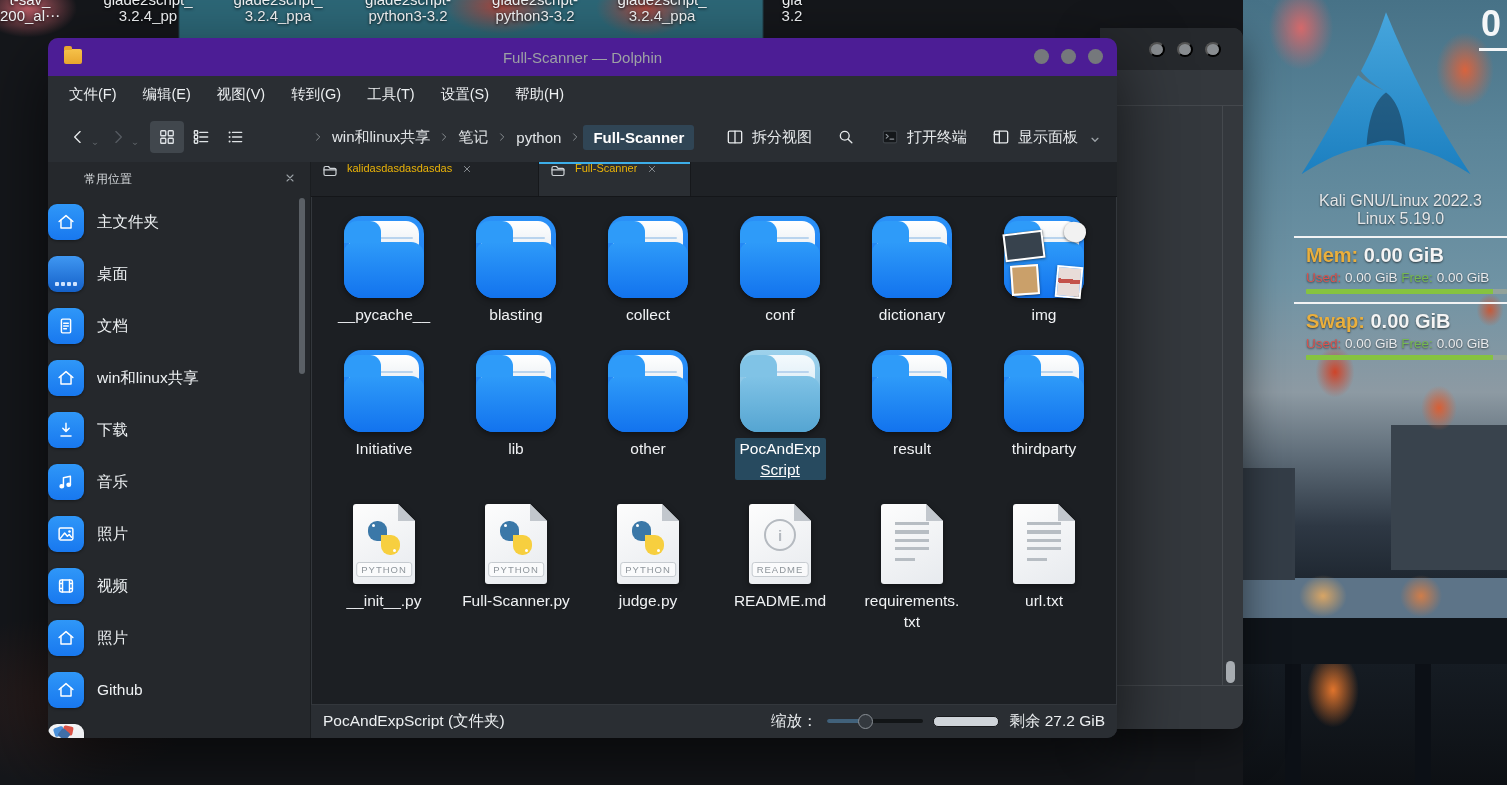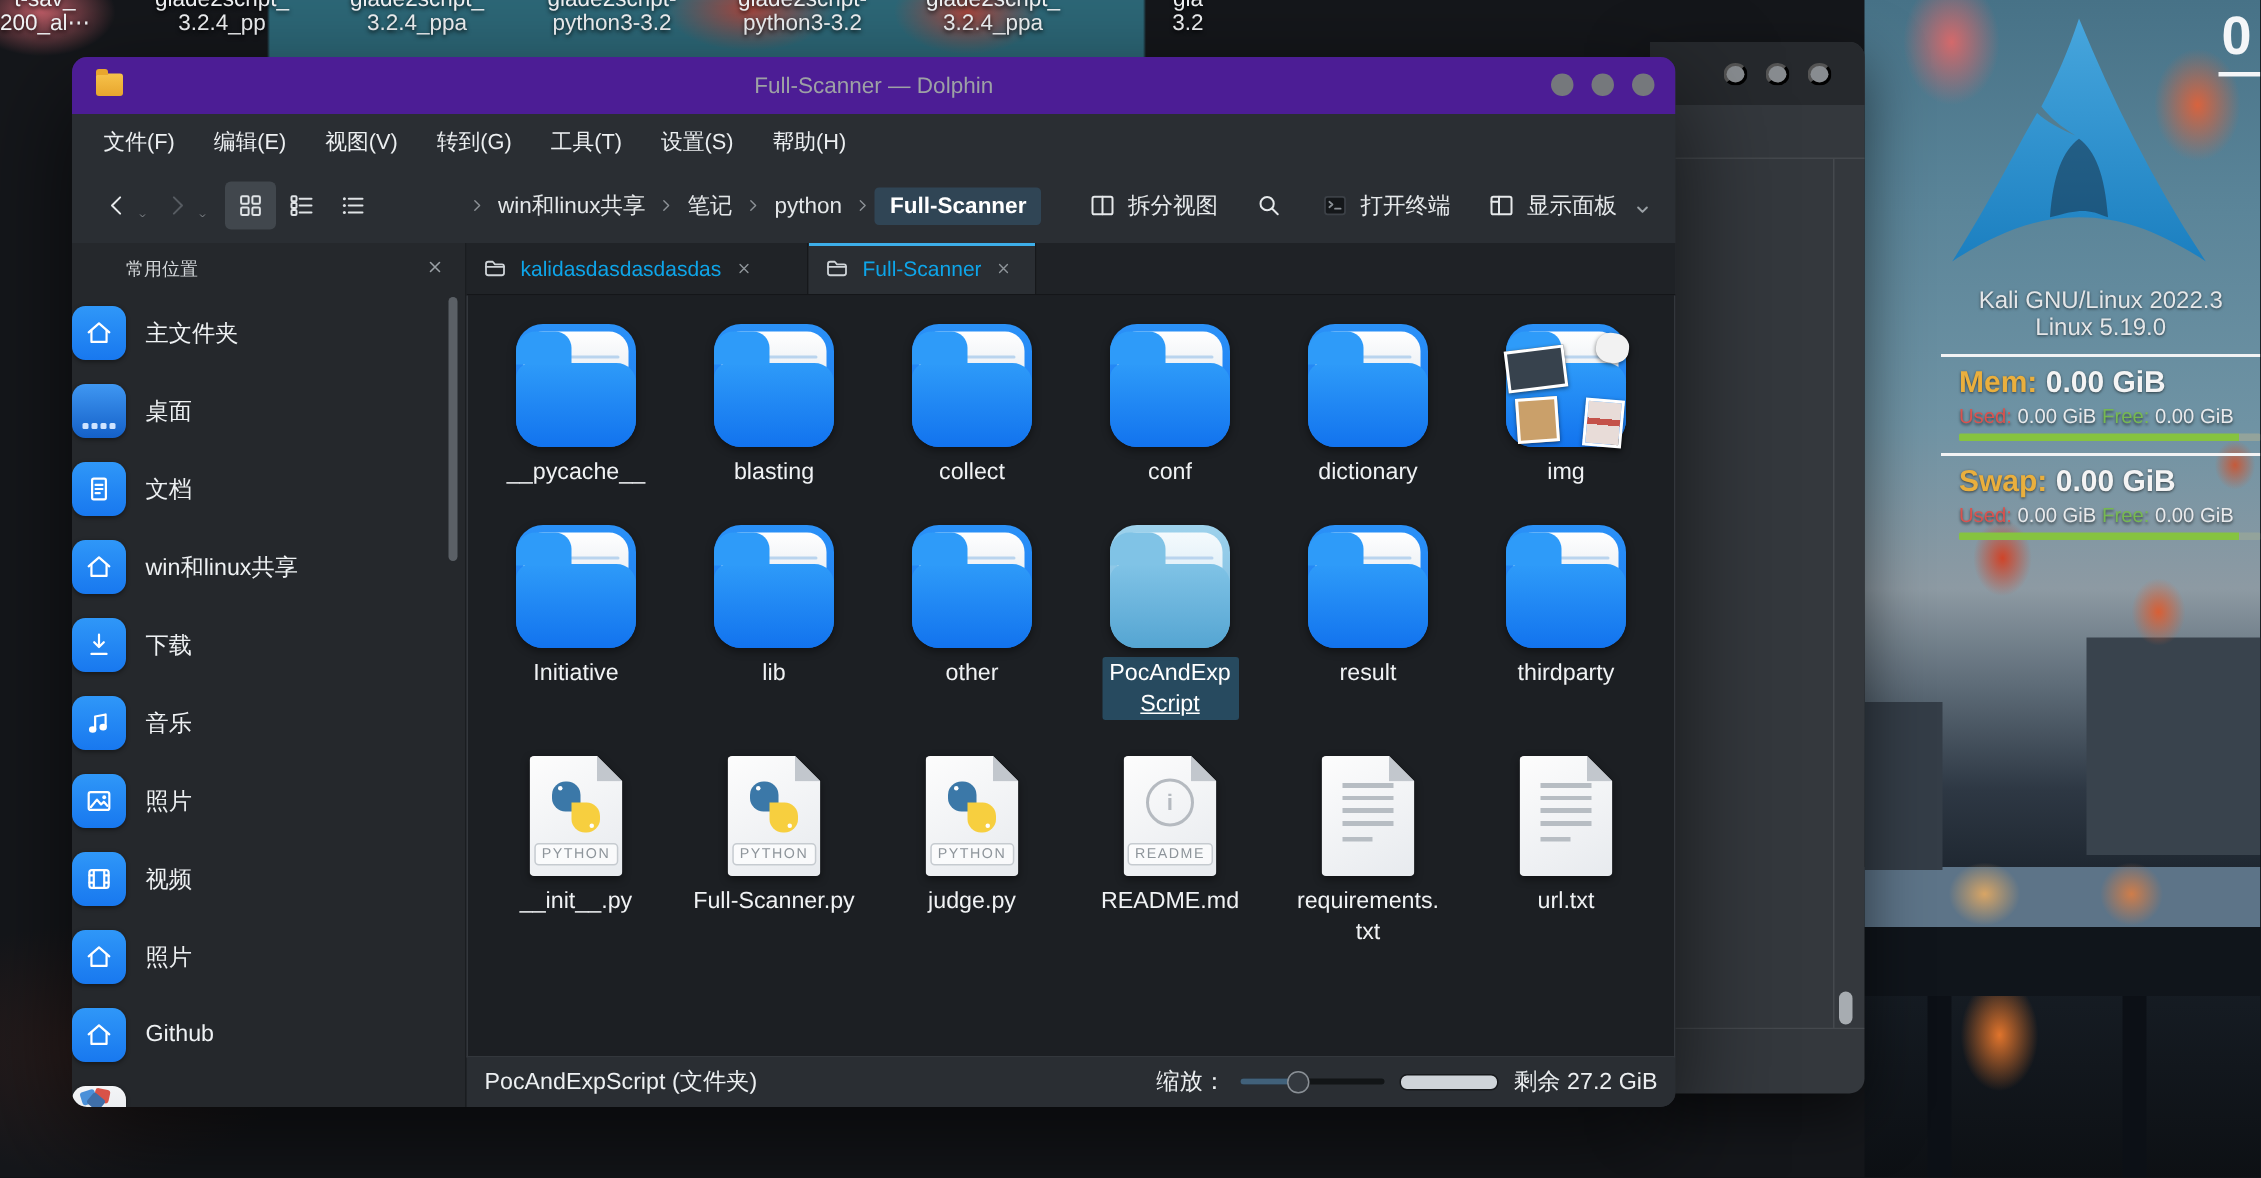--- a/index.html
+++ b/index.html
@@ -100,21 +100,21 @@
   .tile.desktop-tile .dots{position:absolute;left:7px;bottom:6px;width:4px;height:4px;border-radius:1px;background:#cfe3ff;
     box-shadow:6px 0 0 #cfe3ff,12px 0 0 #cfe3ff,18px 0 0 #cfe3ff;}
   .tile.trash-tile{background:linear-gradient(#f4f5f7,#dfe2e6);}
   .trash-bit{position:absolute;top:3px;left:6px;width:10px;height:9px;background:#4a90d9;border-radius:2px;transform:rotate(-18deg);}
   .trash-bit.b2{left:15px;top:2px;background:#d95348;transform:rotate(12deg);}
   .trash-bit.b3{left:11px;top:6px;background:#3f6ea8;transform:rotate(40deg);}
   .side-scroll{position:absolute;right:5px;top:36px;width:6px;height:176px;border-radius:3px;background:#5b6066;cursor:pointer;}
   
   .rightcol{flex:1;display:flex;flex-direction:column;min-width:0;}
   .tabbar{height:34px;background:#1f2226;display:flex;flex:none;border-bottom:1px solid #141619;}
-  .tab{display:flex;align-items:center;gap:8px;padding:0 10px;font-size:14px;color:#0ea5e9;background:#202327;
+  .tab{display:flex;align-items:flex-start;gap:8px;padding:0 10px;font-size:11px;color:#eab308;background:#202327;
     border:none;border-right:1px solid #16181b;cursor:pointer;font-family:inherit;}
   .tab svg.fic{width:18px;height:18px;color:#cfd4d8;flex:none;}
   .tab .tx{width:14px;height:14px;color:#8f959a;flex:none;}
   .tab .tx svg{width:14px;height:14px;}
   .tab.active{background:#2a2e33;box-shadow:inset 0 2px 0 #3daee9;}
   .tab-label{overflow:hidden;text-overflow:ellipsis;white-space:nowrap;}
   .view{flex:1;background:#1c1f23;border:1px solid #33373c;border-width:0 1px 1px 1px;position:relative;overflow:hidden;}
   .grid{display:grid;grid-template-columns:repeat(6,132px);grid-template-rows:134px 152px 172px;padding:19px 0 0 6px;justify-items:center;}
   .cell{display:flex;flex-direction:column;align-items:center;width:132px;}
   .flabel{margin-top:6px;font-size:15.5px;line-height:21px;color:#f0f2f4;text-align:center;max-width:116px;overflow-wrap:anywhere;}

